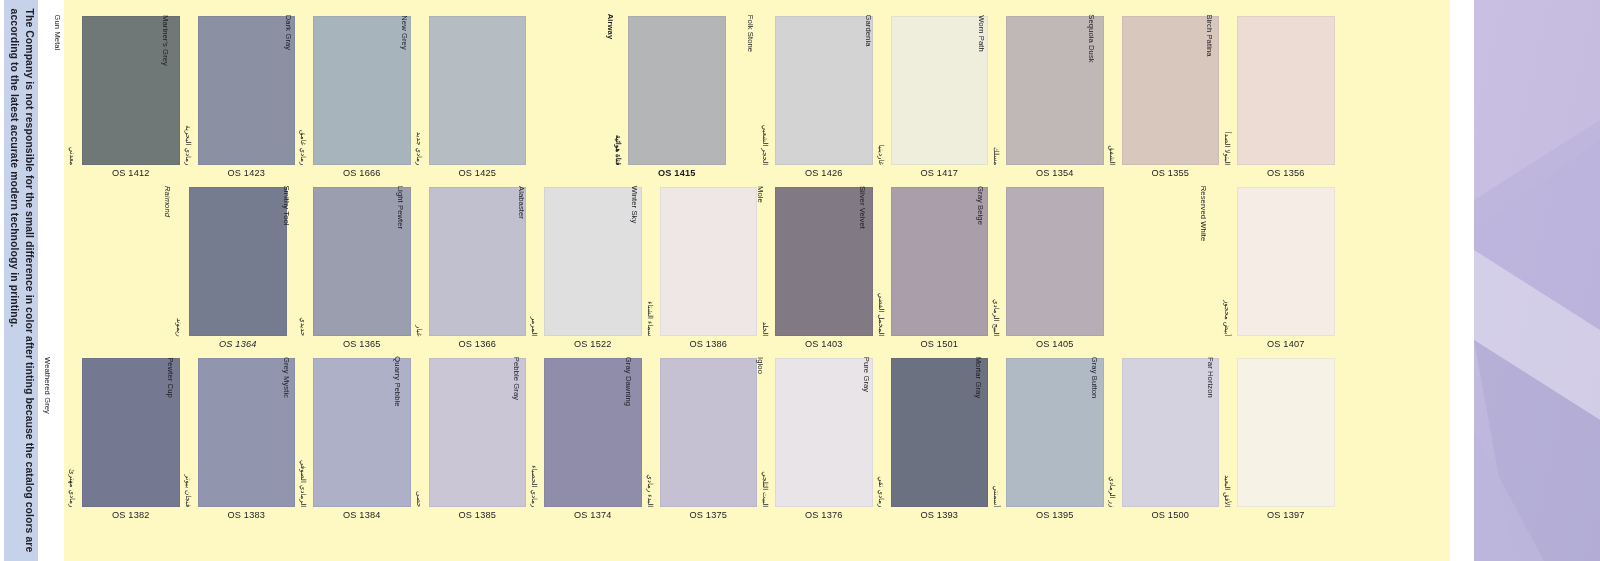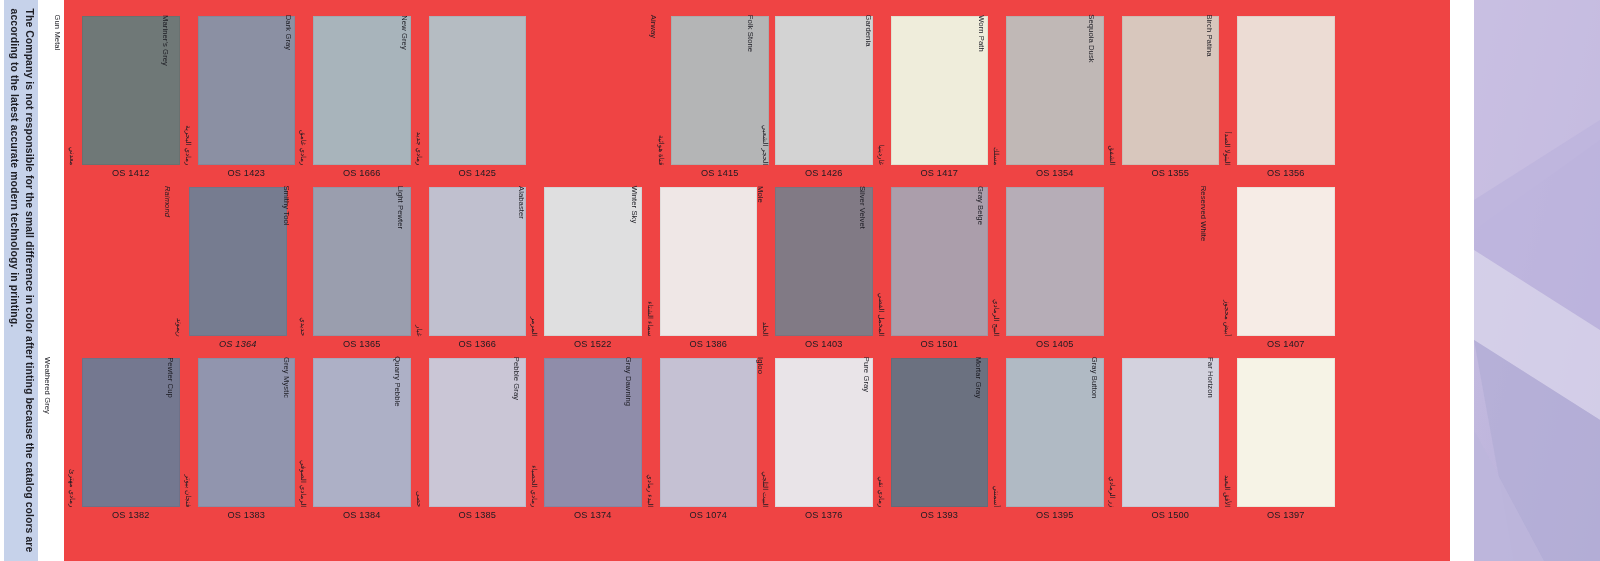--- a/index.html
+++ b/index.html
@@ -39,21 +39,21 @@
     text-align: left;
     letter-spacing: 0.1px;
     white-space: normal;
   }
 
   
   #sheet {
     position: absolute;
     left: 64px; top: 0;
     width: 1386px; height: 561px;
-    background: #ef4444;
+    background: #fef9c3;
   }
   .row {
     position: absolute;
     left: 0;
     width: 1386px;
     height: 171px;
   }
   #row-0 { top: 15px; }
   #row-1 { top: 186px; }
   #row-2 { top: 357px; }
@@ -174,21 +174,21 @@
         <div class="cell" style="left: 346.5px;">
           <div class="cell-inner">
             <div class="name-rail">
               <div class="en-name" style="transform: translateX(-50%) rotate(90deg); transform-origin: center center; left: 11px; top: 12.5px; margin-left: -17.5px;">New Grey</div>
               <div class="ar-name" style="transform: translateX(-50%) rotate(90deg); transform-origin: center center; bottom: 26.5px;">رمادي جديد</div>
             </div>
             <div class="swatch" style="background: rgb(181, 188, 194);"></div>
             <div class="code">OS 1425</div>
           </div>
         </div>
-        <div class="cell" style="left: 589px;">
+        <div class="cell" style="left: 546px; font-weight: bold;">
           <div class="cell-inner">
             <div class="name-rail">
               <div class="en-name" style="transform: translateX(-50%) rotate(90deg); transform-origin: center center; left: 11px; top: 6.5px; margin-left: -11.5px;">Airway</div>
               <div class="ar-name" style="transform: translateX(-50%) rotate(90deg); transform-origin: center center; bottom: 26.5px;">قناة هوائية</div>
             </div>
             <div class="swatch" style="background: rgb(180, 181, 182);"></div>
             <div class="code">OS 1415</div>
           </div>
         </div>
         <div class="cell" style="left: 693px;">
@@ -385,21 +385,21 @@
             <div class="code">OS 1374</div>
           </div>
         </div>
         <div class="cell" style="left: 577.5px;">
           <div class="cell-inner">
             <div class="name-rail">
               <div class="en-name" style="transform: translateX(-50%) rotate(90deg); transform-origin: center center; left: 11px; top: 19.5px; margin-left: -24.5px;">Gray Dawning</div>
               <div class="ar-name" style="transform: translateX(-50%) rotate(90deg); transform-origin: center center; bottom: 26.5px;">البدء رمادي</div>
             </div>
             <div class="swatch" style="background: rgb(197, 193, 211);"></div>
-            <div class="code">OS 1074</div>
+            <div class="code">OS 1375</div>
           </div>
         </div>
         <div class="cell" style="left: 693px;">
           <div class="cell-inner">
             <div class="name-rail">
               <div class="en-name" style="transform: translateX(-50%) rotate(90deg); transform-origin: center center; left: 11px; top: 3.5px; margin-left: -8.5px;">Igloo</div>
               <div class="ar-name" style="transform: translateX(-50%) rotate(90deg); transform-origin: center center; bottom: 26.5px;">البيت الثلجي</div>
             </div>
             <div class="swatch" style="background: rgb(233, 228, 232);"></div>
             <div class="code">OS 1376</div>

